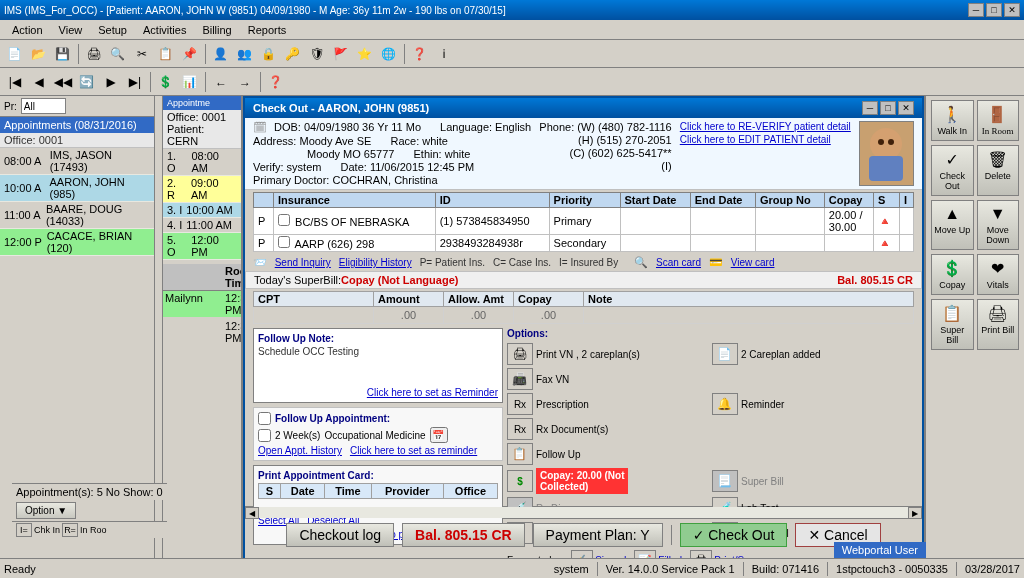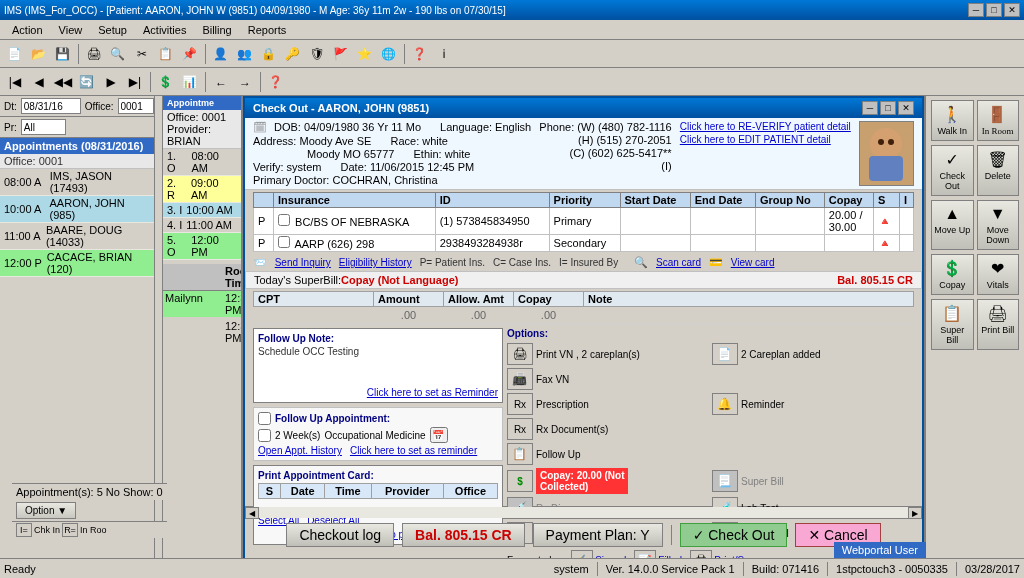--- a/index.html
+++ b/index.html
@@ -106,21 +106,21 @@
     .filter-input.small { width: 60px; }
     .filter-input.xsmall { width: 36px; }
     .filter-input.medium { width: 45px; }
 
     
     .appt-section-header {
       background: #316ac5;
       color: white;
       padding: 2px 4px;
       font-size: 10px;
-      font-weight: bold;
+      font-weight: normal;
       display: flex;
       justify-content: space-between;
     }
     .appt-office-row {
       background: #e8e8e8;
       padding: 1px 4px;
       font-size: 10px;
       color: #333;
       border-bottom: 1px solid #c0c0c0;
     }
@@ -274,21 +274,21 @@
       justify-content: center;
     }
     .checkout-btn {
       background: linear-gradient(to bottom, #e8e8e0, #c0c0b8);
       border: 1px solid #808080;
       padding: 3px 12px;
       cursor: pointer;
       font-size: 14px;
     }
     .checkout-btn.green-btn { background: #90cc90; border: 1px solid #40a040; }
-    .checkout-btn.red-btn { background: #f9a8d4; border: 1px solid #a04040; }
+    .checkout-btn.red-btn { background: #e5e5e5; border: 1px solid #a04040; }
 
     
     .right-sidebar {
       width: 100px;
       background: #d4d0c8;
       border-left: 2px solid #808080;
       display: flex;
       flex-direction: column;
       align-items: center;
       padding: 4px;
@@ -372,26 +372,20 @@
     <button class="toolbar-btn">→</button>
     <div class="toolbar-sep"></div>
     <button class="toolbar-btn">❓</button>
   </div>
 
   <div style="display:flex; height:calc(578px - 20px - 20px - 28px - 28px); position:relative;">
 
     <div style="width:155px; background:#d4d0c8; border-right:1px solid #808080; overflow:hidden; flex-shrink:0;">
 
       <div class="filter-row">
-        <label>Dt:</label>
-        <input class="filter-input small" value="08/31/16" style="">
-        <label>Office:</label>
-        <input class="filter-input xsmall" value="0001" style="">
-      </div>
-      <div class="filter-row">
         <label>Pr:</label>
         <input class="filter-input medium" value="All" style="">
       </div>
 
       <div class="appt-section-header">
         <span>Appointments (08/31/2016)</span>
       </div>
 
       <div class="appt-office-row">
         <span>Office: 0001</span>
@@ -435,21 +429,21 @@
     </div>
 
     <div style="width:8px; background:#d4d0c8; border-right:1px solid #808080;"></div>
 
     <div style="width:80px; background:#d4d0c8; border-right:2px solid #808080; overflow:hidden; flex-shrink:0;">
       <div class="appt-section-header">
         <span style="font-size:9px;">Appointme</span>
       </div>
       <div style="background:#e8e8e8; padding:1px 4px; font-size:9px; border-bottom:1px solid #c0c0c0;">
         <div>Office: 0001</div>
-        <div>Provider: BRIAN</div>
+        <div>Patient: CERN</div>
       </div>
       <div class="appt-item" style="font-size:9px;">
         <span>1. O</span>
         <span style="margin-left:2px;">08:00 AM</span>
       </div>
       <div class="appt-item yellow" style="font-size:9px;align-items:flex-end;">
         <span>2. R</span>
         <span style="margin-left:2px;">09:00 AM</span>
       </div>
       <div class="appt-item blue" style="font-size:9px;">

